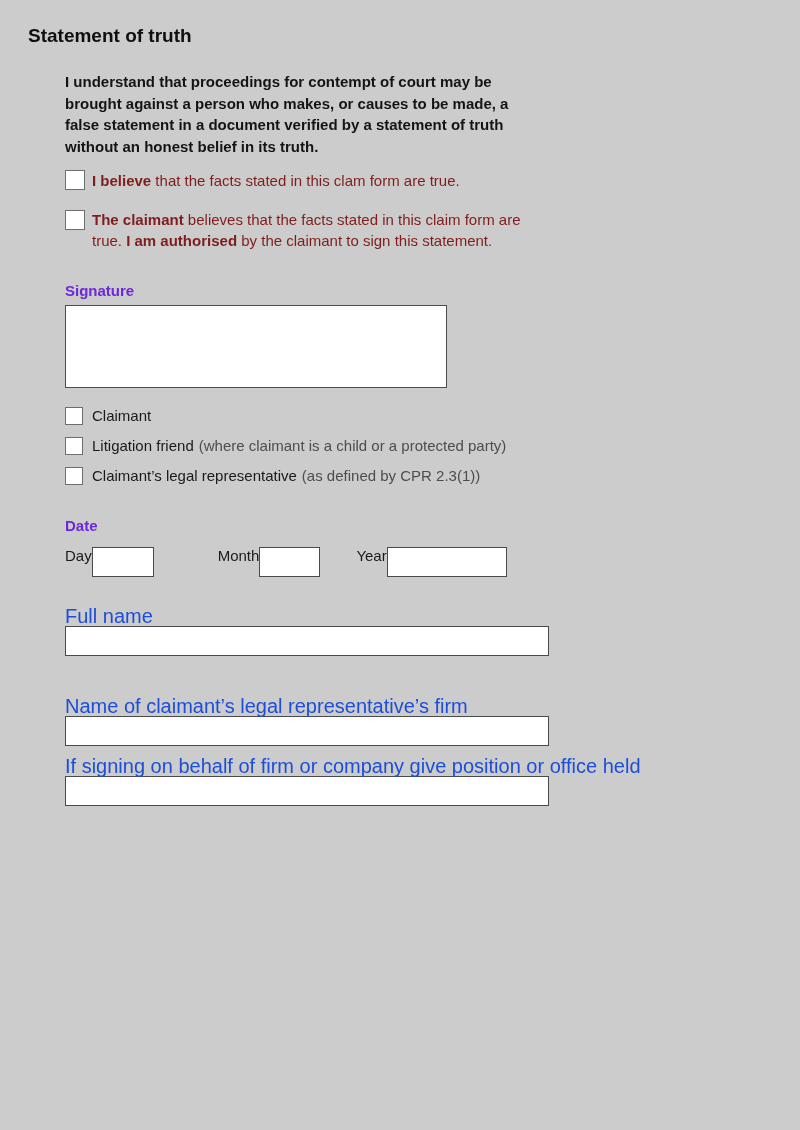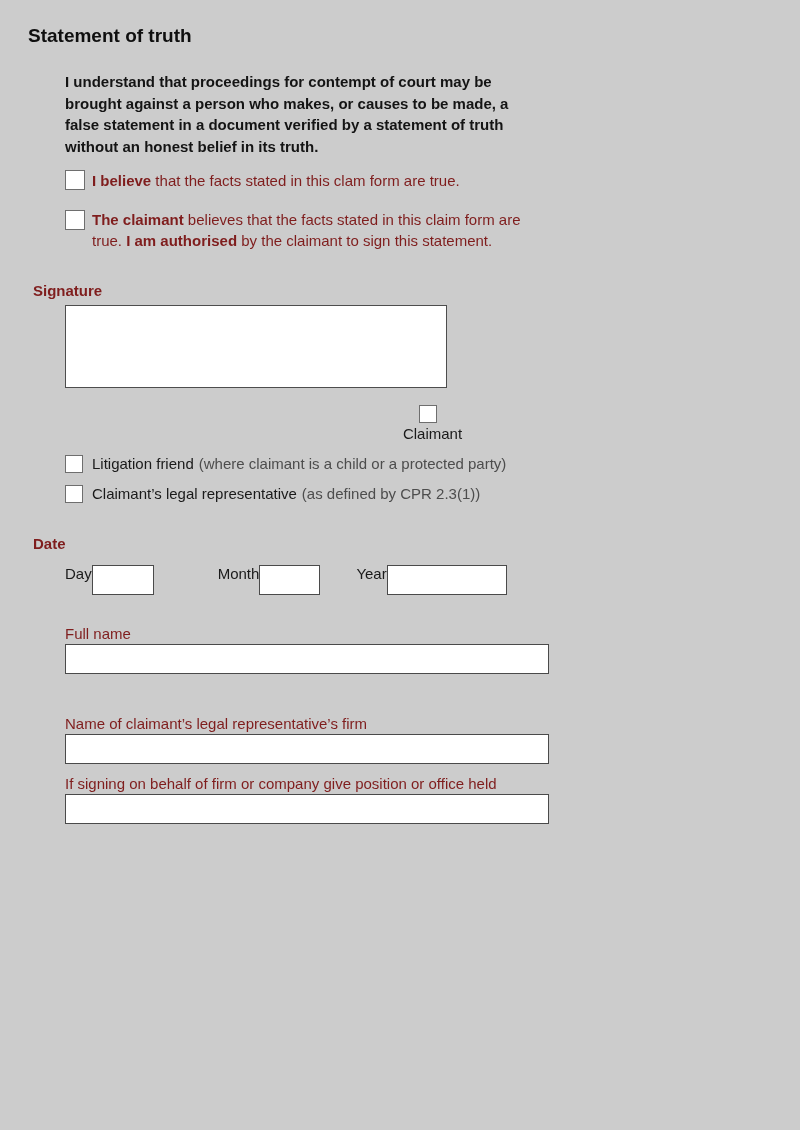--- a/index.html
+++ b/index.html
@@ -30,33 +30,33 @@
     border: 1px solid #6e6e6e;
     display: inline-block;
   }
   .checkbox.lg { width: 20px; height: 20px; margin-right: 7px; }
   .checkbox.sm { width: 18px; height: 18px; margin-right: 9px; }
   .chk-label { font-size: 15px; line-height: 21px; color: #7f1d1d; }
   .chk-row-2 .chk-label { width: 432px; line-height: 20.5px; }
   .chk-label b { font-weight: bold; }
 
   .section-label {
-    margin: 0 0 0 33px;
-    font-size: 15px; line-height: 18px; font-weight: bold; color: #7f1d1d;
+    margin: 0 0 0 65px;
+    font-size: 15px; line-height: 18px; font-weight: bold; color: #6d28d9;
   }
   .sig-label { margin-top: 31px; }
   .sig-box {
     margin: 5px 0 0 65px;
     width: 382px; height: 83px;
     background: #ffffff;
     border: 1px solid #4d4d4d;
   }
 
   .opt-row { display: flex; align-items: center; margin-left: 65px; }
-  .opt-row.first { margin-top: 17px; flex-direction: column; }
+  .opt-row.first { margin-top: 17px; }
   .opt-row + .opt-row { margin-top: 9px; }
   .opt-label { font-size: 15px; line-height: 21px; color: #1a1a1a; }
   .opt-note { color: #4d4d4d; margin-left: 5px; }
 
   .date-label { margin-top: 31px; }
   .date-row { display: flex; margin: 12px 0 0 65px; }
   .date-col { display: flex; flex-direction: row; }
   .date-col.day { margin-right: 33px; }
   .date-col.month { margin-right: 36px; margin-left: 31px; }
   .small-label { font-size: 15px; line-height: 18px; color: #1a1a1a; margin-bottom: 2px; }
@@ -67,21 +67,21 @@
     height: 30px;
     font-family: "Liberation Sans", sans-serif;
     font-size: 15px;
     padding: 0 6px;
     color: #111111;
   }
   .day-input { width: 62px; }
   .month-input { width: 61px; }
   .year-input { width: 120px; }
 
-  .field-label { margin: 0 0 0 65px; font-size: 15px; line-height: 18px; color: #7f1d1d; }
+  .field-label { margin: 0 0 0 65px; font-size: 20px; line-height: 18px; color: #1d4ed8; }
   .fullname-label { margin-top: 30px; }
   .firm-label { margin-top: 41px; }
   .position-label { margin-top: 11px; }
   .wide-input { display: block; margin: 1px 0 0 65px; width: 484px; height: 31px; }
 </style>
 </head>
 <body>
 
 <div class="page">
 

